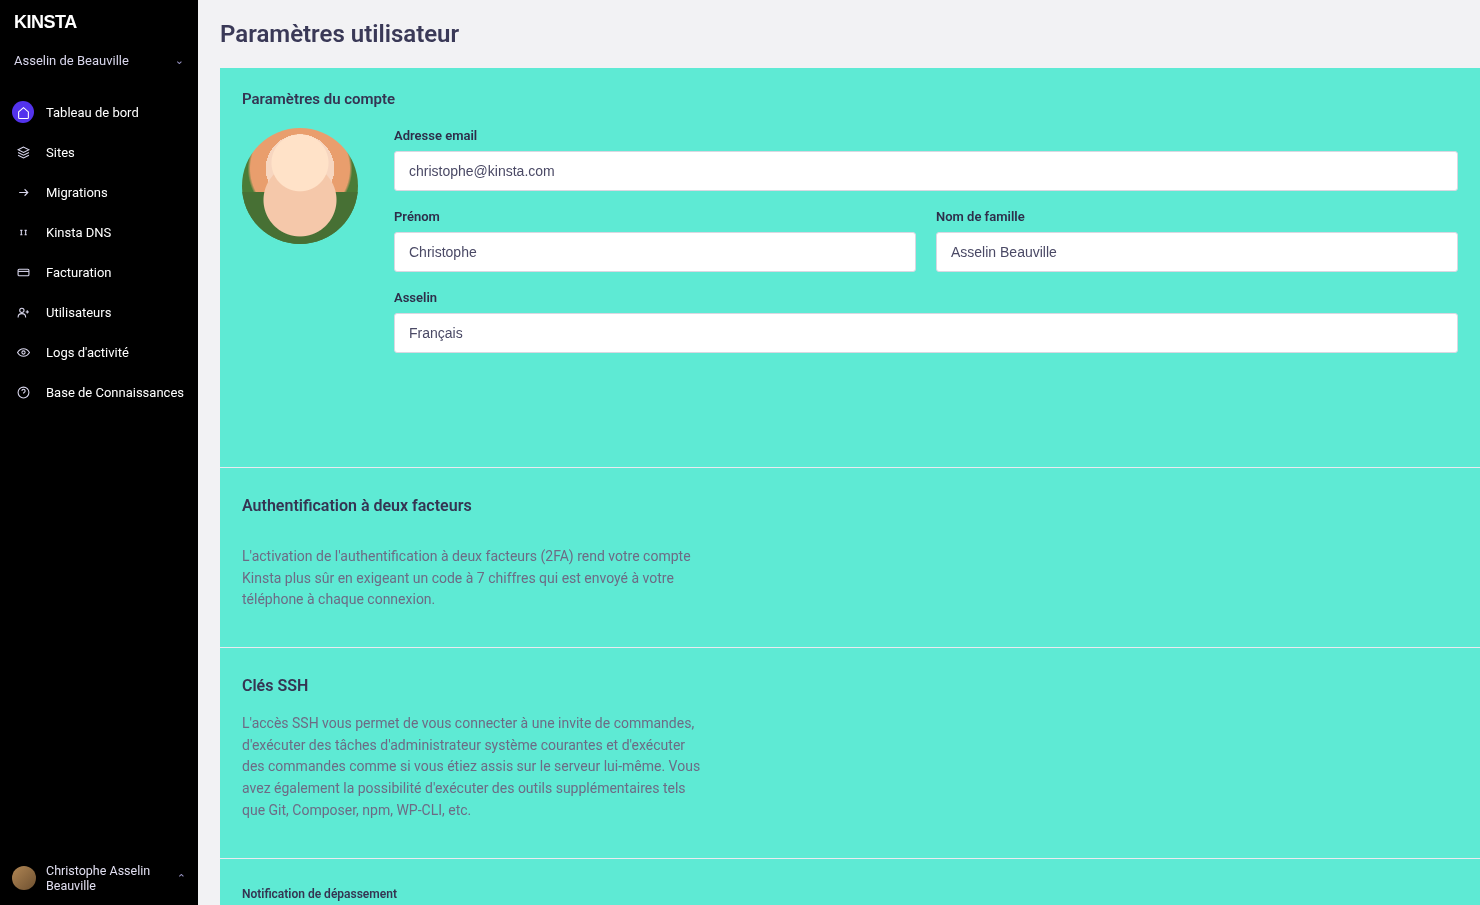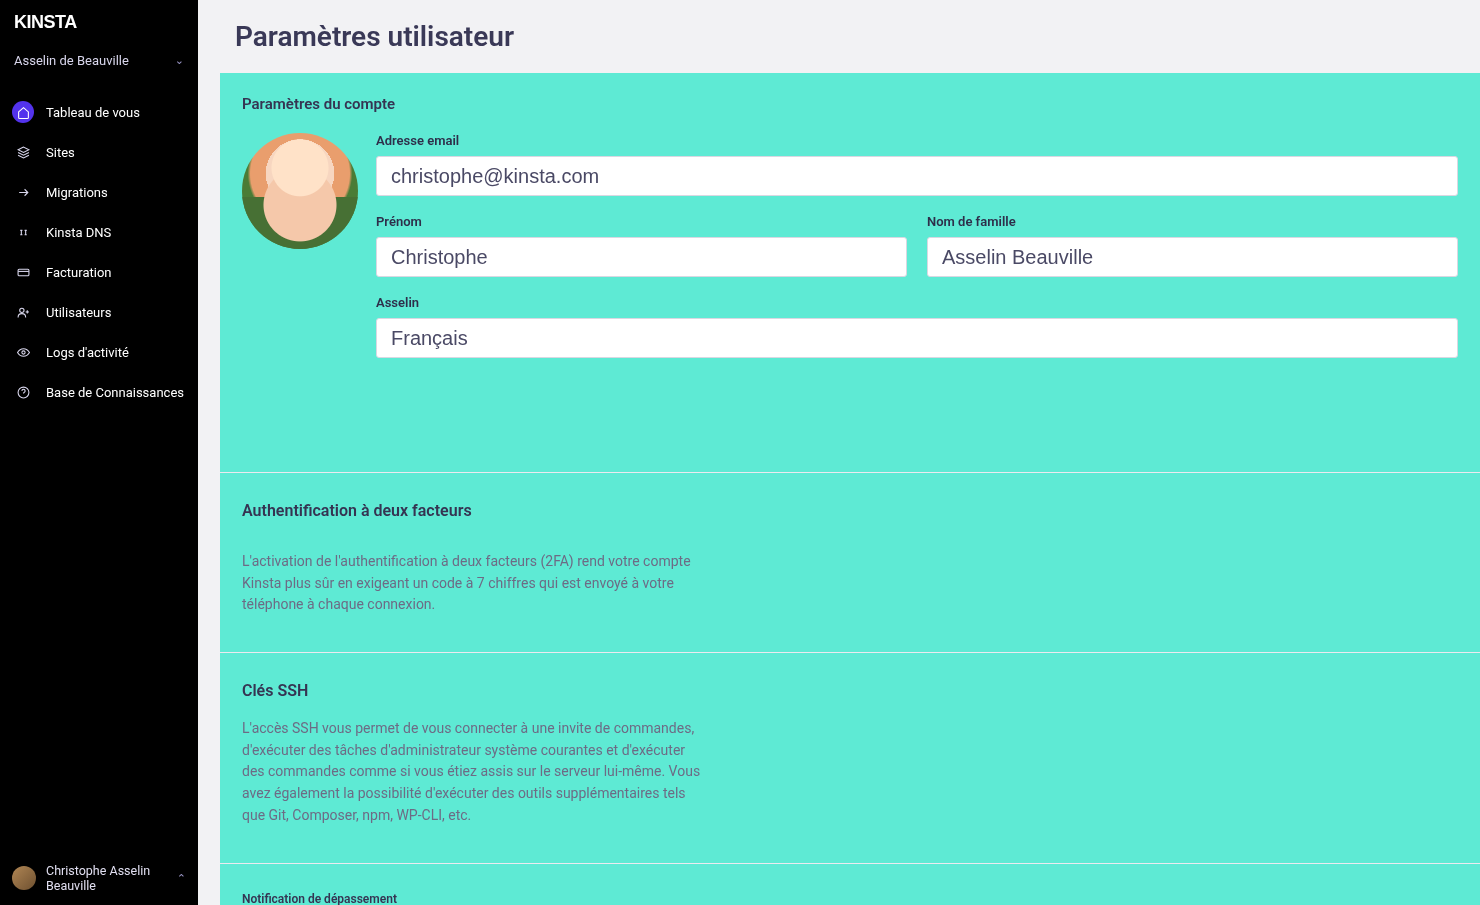--- a/index.html
+++ b/index.html
@@ -88,42 +88,41 @@
     background: linear-gradient(135deg,#b08654,#6e5030);
     flex-shrink: 0;
   }
   
   .main {
     flex: 1;
     overflow-y: auto;
     padding: 0;
   }
   .page-title {
-    font-size: 28px;
+    font-size: 24px;
     font-weight: 600;
     color: #3a3957;
     padding: 20px 0 20px 22px;
-    margin-left: 15px;
   }
   .card {
     background: #5eead4;
     margin-left: 22px;
     padding: 22px 22px 40px 22px;
     border-bottom: 1px solid #eceaf0;
   }
   .card:last-child { border-bottom: none; }
   .section-heading {
     font-size: 15px;
     font-weight: 600;
     color: #353452;
     margin-bottom: 20px;
   }
   .account-grid {
     display: flex;
-    gap: 18px;
+    gap: 36px;
   }
   .avatar-lg {
     width: 116px;
     height: 116px;
     border-radius: 50%;
     background: radial-gradient(circle at 50% 35%, #f7d6c0 0 36%, #e99e6d 36% 52%, #4a7c36 55% 100%);
     flex-shrink: 0;
     overflow: hidden;
     position: relative;
   }
@@ -148,21 +147,21 @@
     color: #2e2e4a;
     margin-bottom: 8px;
     display: block;
   }
   .input {
     width: 100%;
     height: 40px;
     border: 1px solid #d9d8e2;
     border-radius: 3px;
     padding: 0 14px;
-    font-size: 20px;
+    font-size: 14px;
     color: #4a4965;
     background: #fff;
     outline: none;
   }
   .row {
     display: flex;
     gap: 20px;
   }
   .col { flex: 1; }
   .section-text {
@@ -189,21 +188,21 @@
       <span class="chev">⌄</span>
     </div>
 
     <nav class="nav">
       <div class="nav-item active">
         <span class="nav-icon">
           <svg width="13" height="13" viewBox="0 0 24 24" fill="none" stroke="currentColor" stroke-width="2">
               <path d="M3 11l9-8 9 8v10a2 2 0 0 1-2 2H5a2 2 0 0 1-2-2z"></path>
             </svg>
         </span>
-        <span>Tableau de vous</span>
+        <span>Tableau de bord</span>
       </div>
       <div class="nav-item">
         <span class="nav-icon">
           <svg width="13" height="13" viewBox="0 0 24 24" fill="none" stroke="currentColor" stroke-width="2">
               <polygon points="12 2 2 7 12 12 22 7 12 2"></polygon>
               <polyline points="2 17 12 22 22 17"></polyline>
               <polyline points="2 12 12 17 22 12"></polyline>
             </svg>
         </span>
         <span>Sites</span>

